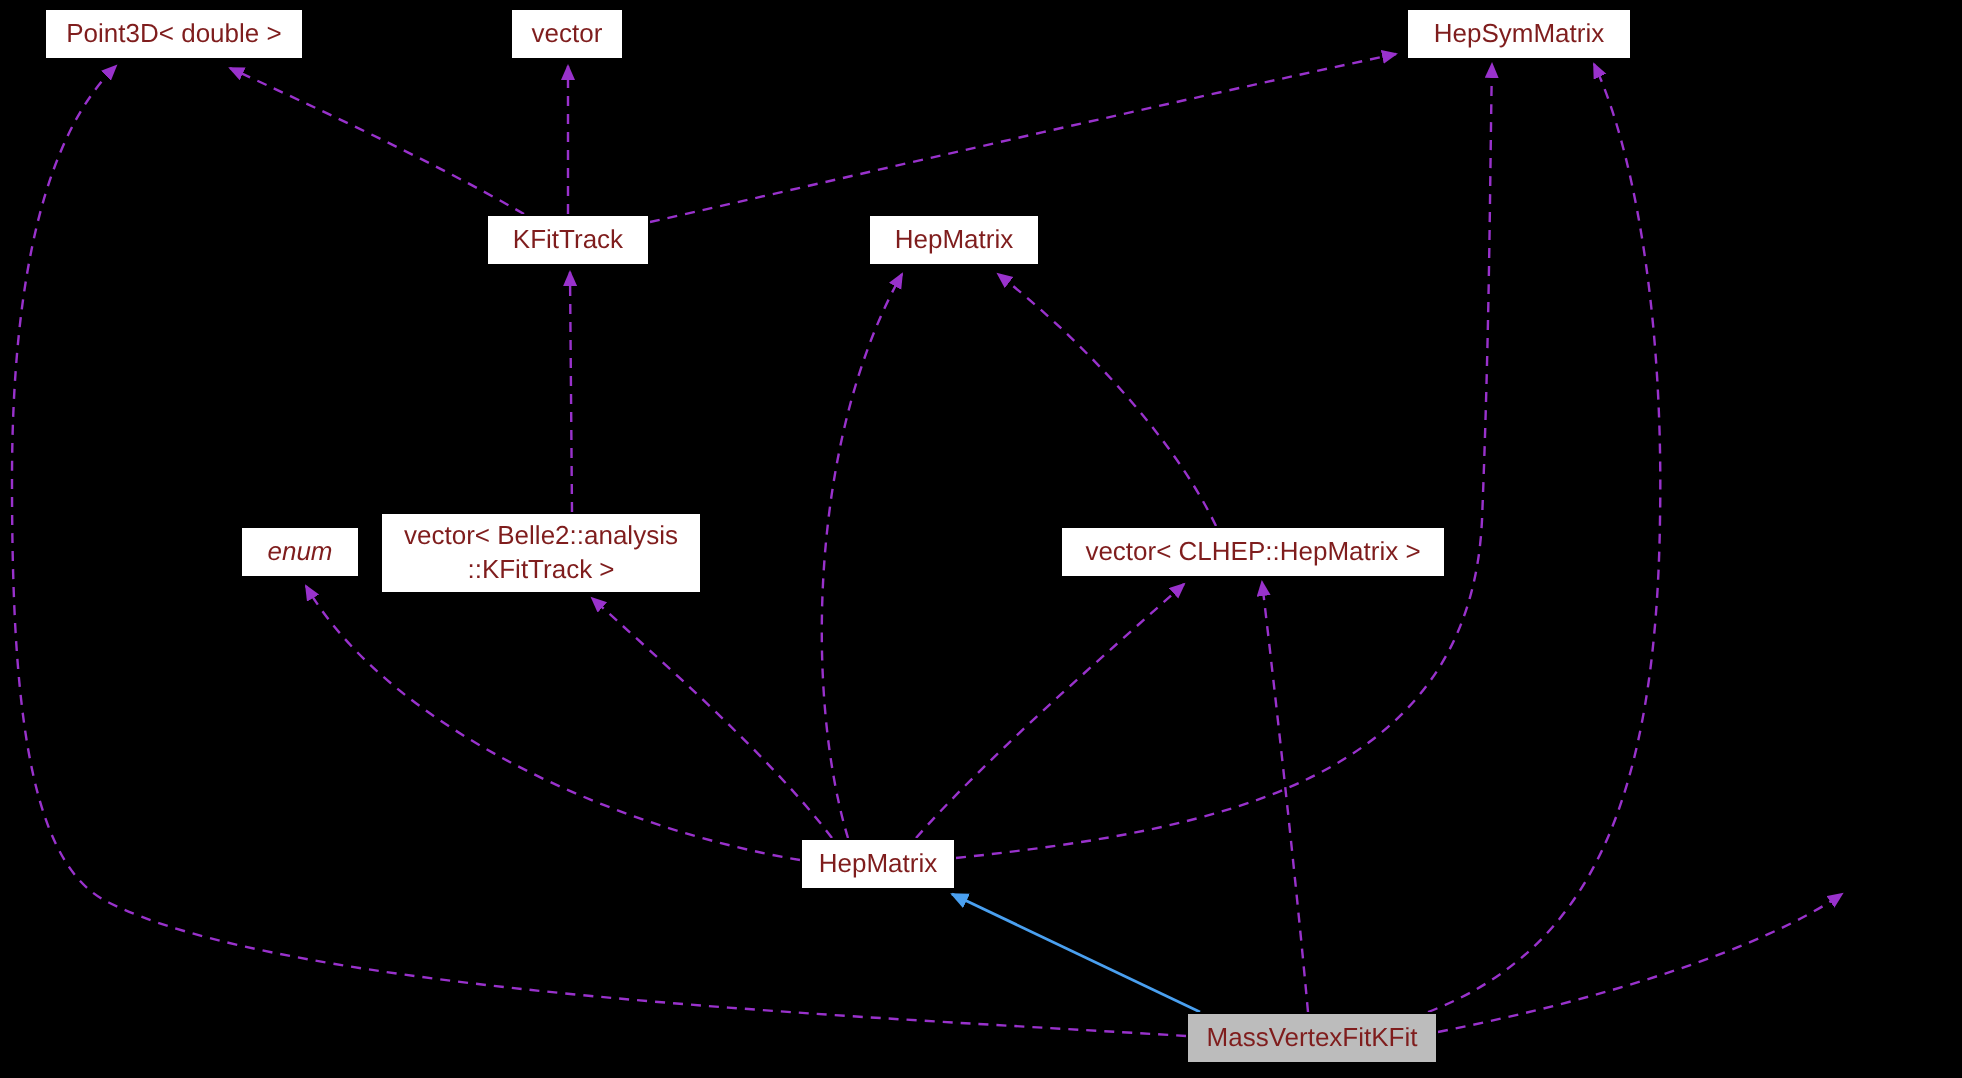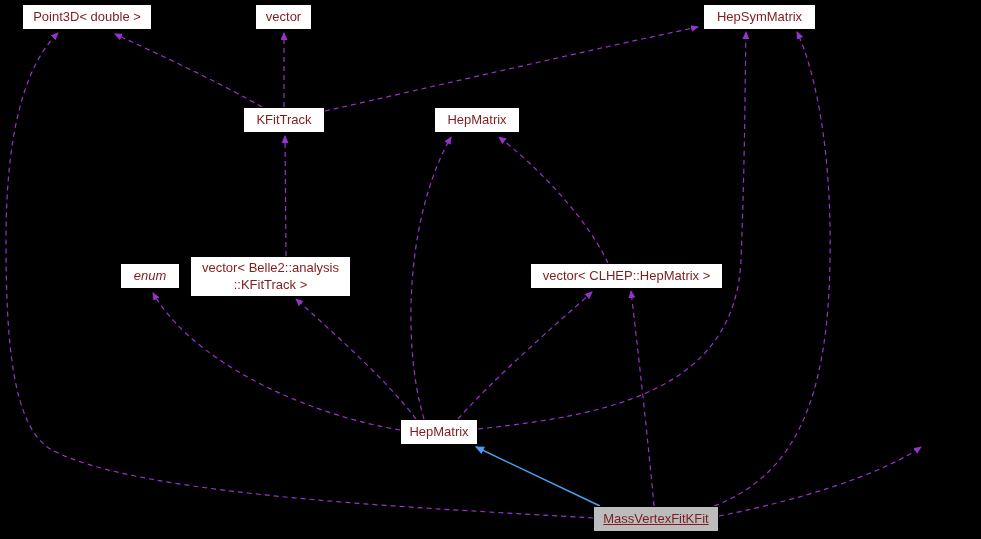--- a/index.html
+++ b/index.html
@@ -101,15 +101,15 @@
   <div class="node" style="left:120px; top:263px; width:60px;font-style:italic;">enum</div>
 
   <div class="node tall" style="left:190px; top:256px; width:161px;">vector&lt; Belle2::analysis
 ::KFitTrack &gt;</div>
 
   <div class="node" style="left:530px; top:263px; width:193px;">vector&lt; CLHEP::HepMatrix &gt;</div>
 
   <div class="node" style="left:400px; top:419px; width:78px;">HepMatrix</div>
 
 
-  <div class="node highlight" style="left:593px; top:506px; width:126px;text-decoration:underline;">MassVertexFitKFit</div>
+  <div class="node highlight" style="left:593px; top:506px; width:126px;">MassVertexFitKFit</div>
 
 </div>
 
 </body></html>

